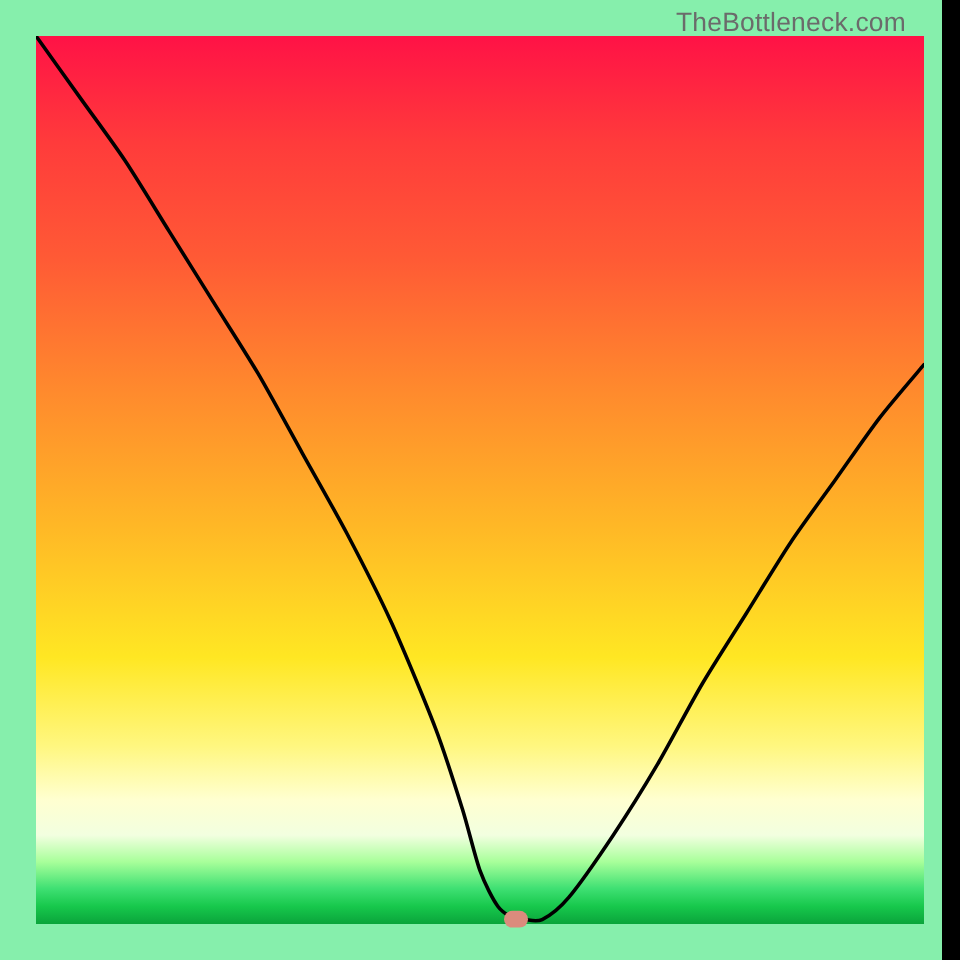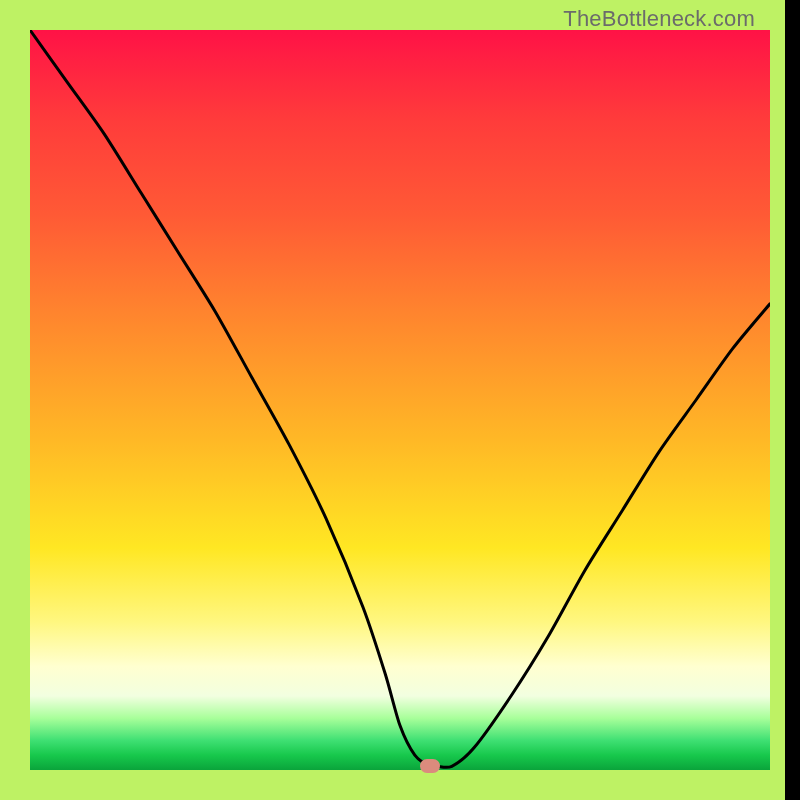--- a/index.html
+++ b/index.html
@@ -8,21 +8,21 @@
     width: 800px;
     height: 800px;
     background: #000;
     overflow: hidden;
     font-family: Arial, Helvetica, sans-serif;
   }
   .frame {
     position: relative;
     width: 785px;
     height: 800px;
-    background: #bef264;
+    background: #86efac;
   }
   .plot-area {
     position: absolute;
     left: 30px;
     top: 30px;
     width: 740px;
     height: 740px;
     
     background: linear-gradient(to bottom,
       #ff1246 0%,

